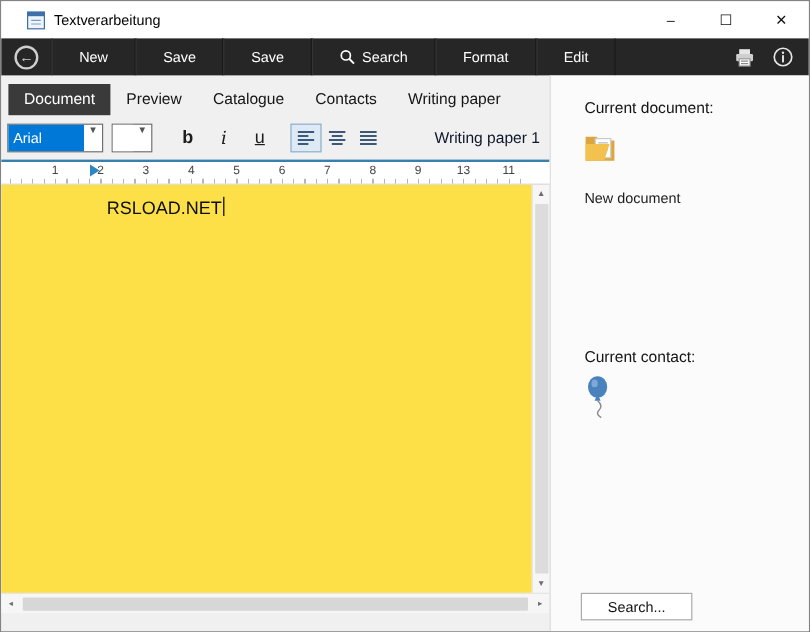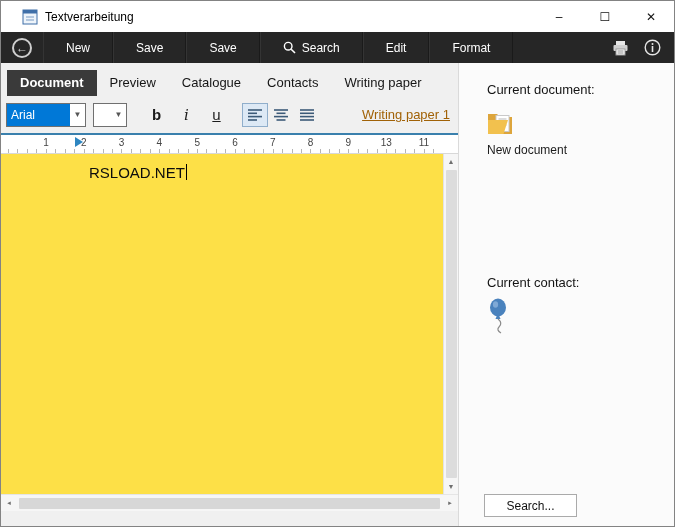--- a/index.html
+++ b/index.html
@@ -21,38 +21,38 @@
   .tb-icon-btn{width:32px;display:flex;align-items:center;justify-content:center;background:transparent;border:0}
 
   
   .main{flex:1;display:flex;background:#f0f0f0;min-height:0}
   .left{width:457px;display:flex;flex-direction:column;min-height:0}
   .right{flex:1;background:#fbfbfb;border-left:1px solid #dadada;display:flex;flex-direction:column;padding-left:28px}
 
   
   .tabs{display:flex;align-items:flex-end;padding:7px 0 0 6px;flex:0 0 auto}
   .tab{padding:5px 13px 6px;font-size:13px;color:#151515;background:transparent;border:0;cursor:default}
-  .tab.active{background:#3a3a3a;color:#fff;font-weight:bold}
+  .tab.active{background:#3a3a3a;color:#fff;font-weight:normal}
 
   
   .formatbar{height:37px;display:flex;align-items:center;padding:0 8px 0 5px;gap:3px;flex:0 0 auto}
-  .combo{height:24px;background:#fff;border:1px solid #707070;display:flex;align-items:center;font-size:12px}
+  .combo{height:24px;background:#fff;border:1px solid #707070;display:flex;font-size:12px}
   .combo-font{width:80px}
   .combo-size{width:34px;margin-left:4px}
   .combo .val{flex:1;height:100%;display:flex;align-items:center;padding:0 4px;background:#0078d7;color:#fff;overflow:hidden}
   .combo .val.empty{background:#fff}
   .combo .arrow{width:15px;text-align:center;color:#555;font-size:8px}
   .fmt-btn{width:25px;height:24px;display:flex;align-items:center;justify-content:center;font-size:15px;color:#1c1c1c;background:transparent;border:1px solid transparent;margin-left:2px}
   .fmt-bold{font-weight:bold}
   .fmt-italic{font-style:italic;font-family:"DejaVu Serif",serif}
   .fmt-underline{text-decoration:underline}
   .fmt-group{display:flex;margin-left:10px}
   .align-btn{width:26px;height:24px;display:flex;align-items:center;justify-content:center;background:transparent;border:1px solid transparent}
   .align-btn.selected{border:1px solid #90aecb;background:#dde9f5}
-  .wp-link{margin-left:auto;font-size:13px;color:#a16207;text-decoration:underline;background:none;border:0;cursor:default}
+  .wp-link{margin-left:auto;font-size:13px;color:#0f172a;background:none;border:0;cursor:default}
 
   .blue-line{height:2px;background:#3a80ad;flex:0 0 auto}
 
   
   .ruler{height:19px;background:#fff;position:relative;border-bottom:1px solid #d8d8d8;flex:0 0 auto}
   .ruler-num{position:absolute;top:2px;font-size:10px;color:#444;transform:translateX(-50%)}
   .ruler-ticks{position:absolute;bottom:0;left:7px;right:16px;height:4px;background:repeating-linear-gradient(to right,#b5b5b5 0 1px,transparent 1px 9.45px)}
   .indent-marker{position:absolute;left:74px;top:2px;width:0;height:0;border-left:8px solid #2e86c1;border-top:5px solid transparent;border-bottom:5px solid transparent}
 
   
@@ -67,21 +67,21 @@
   
   .hscroll{height:17px;background:#f6f6f6;border-top:1px solid #e5e5e5;display:flex;align-items:center;flex:0 0 auto}
   .hscroll .scroll-arrow{width:16px;height:100%}
   .hthumb{flex:1;height:11px;background:#d7d7d7;border-radius:1px;margin:0 2px}
   .bottom-gap{height:15px;flex:0 0 auto}
 
   
   .panel-label{font-size:13px;color:#141414}
   .lbl-doc{margin-top:19px}
   .panel-icon{margin-top:13px}
-  .panel-status{font-size:12px;color:#1c1c1c;margin-top:3px}
+  .panel-status{font-size:12px;color:#1c1c1c;margin-top:17px}
   .lbl-contact{margin-top:118px}
   .search-btn{margin-top:auto;margin-bottom:9px;margin-left:-3px;width:93px;height:23px;background:#fff;border:1px solid #aaaaaa;font-size:12px;color:#111;font-family:"Liberation Sans",sans-serif}
 </style>
 </head>
 <body>
 
 <div class="window">
 
   <div class="titlebar">
     <span style="display:inline-flex">
@@ -109,22 +109,22 @@
     <button class="tb-btn">Save</button>
     <button class="tb-btn">
       <span style="display:inline-flex">
         <svg width="13" height="13" viewBox="0 0 13 13">
             <circle cx="5.2" cy="5.2" r="3.8" fill="none" stroke="#fff" stroke-width="1.4"></circle>
             <line x1="8.2" y1="8.2" x2="12" y2="12" stroke="#fff" stroke-width="1.6"></line>
           </svg>
       </span>
       <span>Search</span>
     </button>
+    <button class="tb-btn">Format</button>
     <button class="tb-btn">Edit</button>
-    <button class="tb-btn">Format</button>
     <div class="tb-spacer"></div>
     <button class="tb-icon-btn">
       <span style="display:inline-flex">
         <svg width="17" height="16" viewBox="0 0 17 16">
             <rect x="4" y="1" width="9" height="4" fill="#e6e6e6"></rect>
             <rect x="1.5" y="5" width="14" height="6" rx="1" fill="#cfcfcf"></rect>
             <rect x="4" y="9" width="9" height="6" fill="#fff" stroke="#9a9a9a"></rect>
             <line x1="5.5" y1="11" x2="11.5" y2="11" stroke="#8a8a8a"></line>
             <line x1="5.5" y1="13" x2="11.5" y2="13" stroke="#8a8a8a"></line>
           </svg>

